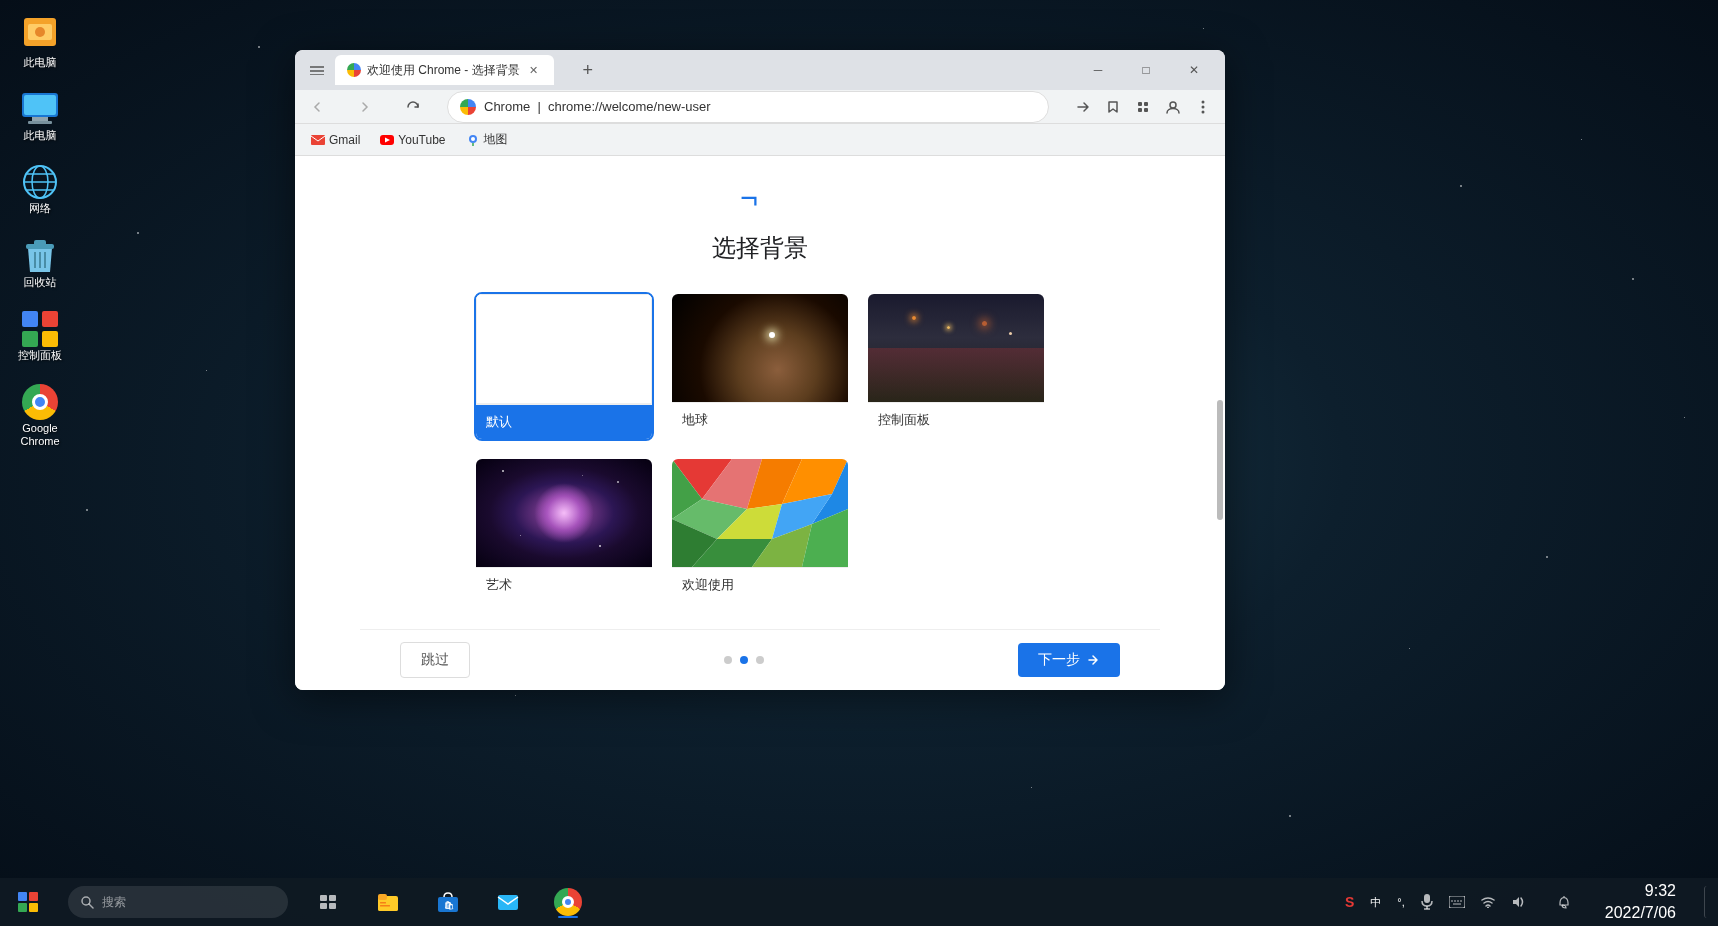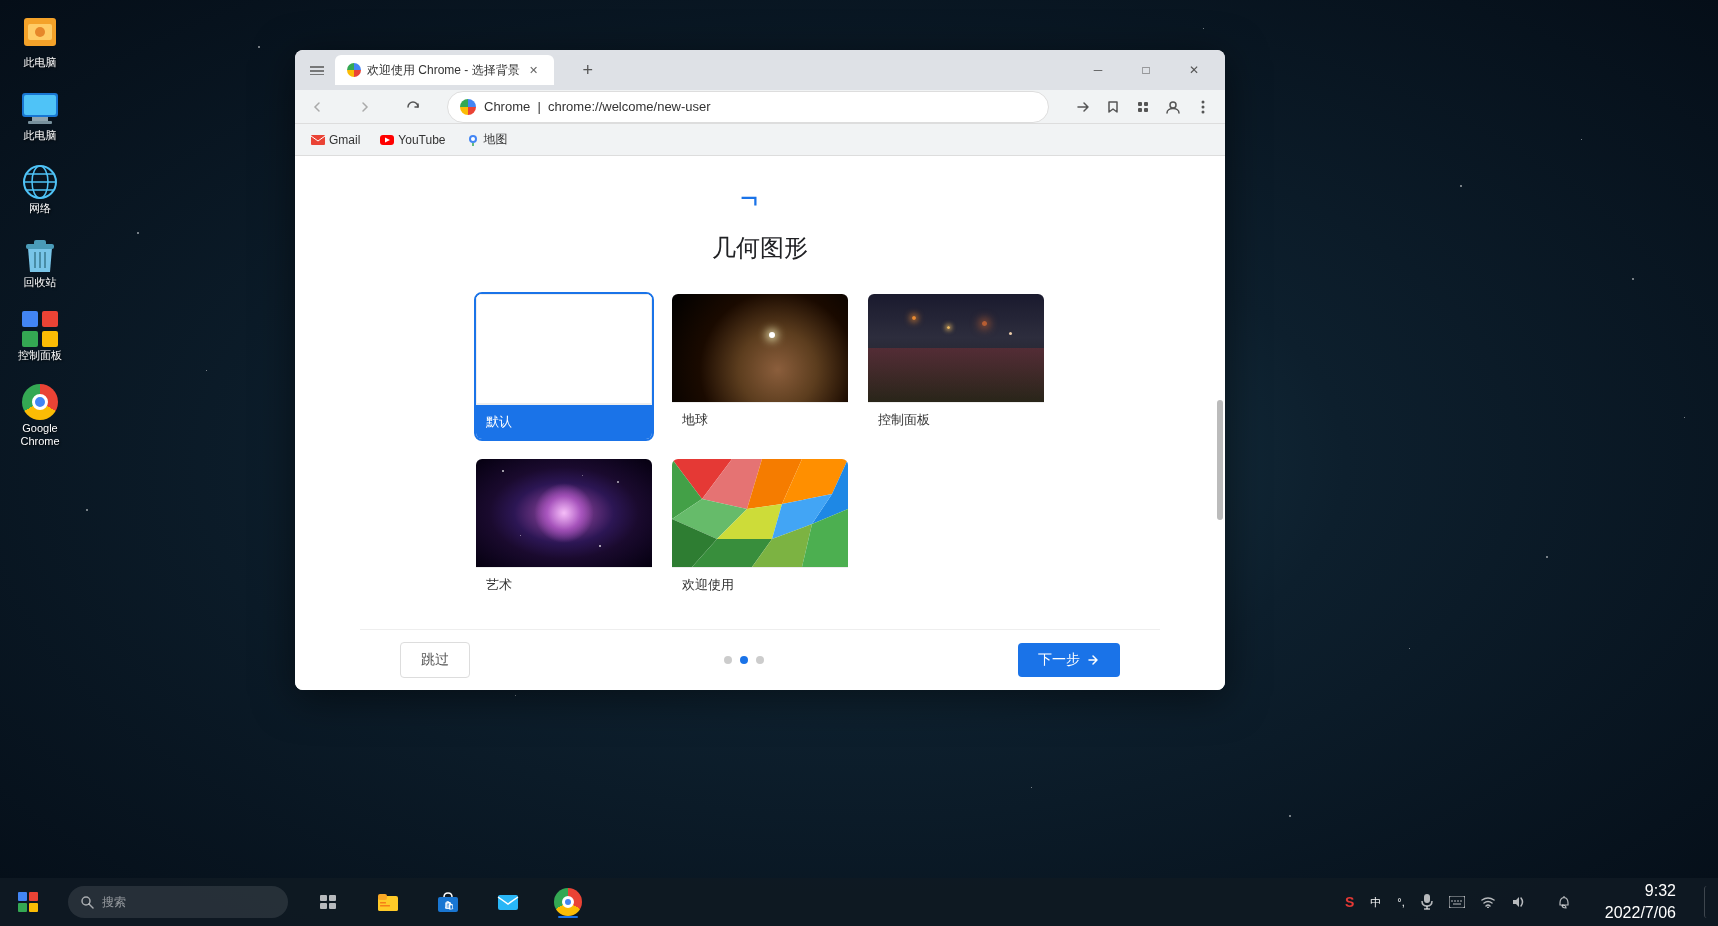--- a/index.html
+++ b/index.html
@@ -794,21 +794,21 @@
     </div>
 
     <div class="page-inner">
 
       <div class="chrome-logo-area">
         <svg width="60" height="40" viewBox="0 0 60 40">
           <text x="10" y="32" font-family="serif" font-size="32" fill="#1a73e8" font-weight="bold">¬</text>
         </svg>
       </div>
 
-      <h1 class="page-title">几何图形</h1>
+      <h1 class="page-title">选择背景</h1>
 
       <div class="bg-grid">
 
         <div class="bg-card selected">
           <div class="default-card-image"></div>
           <div class="bg-card-label">默认</div>
         </div>
 
         <div class="bg-card">
           <div class="earth-canvas">

